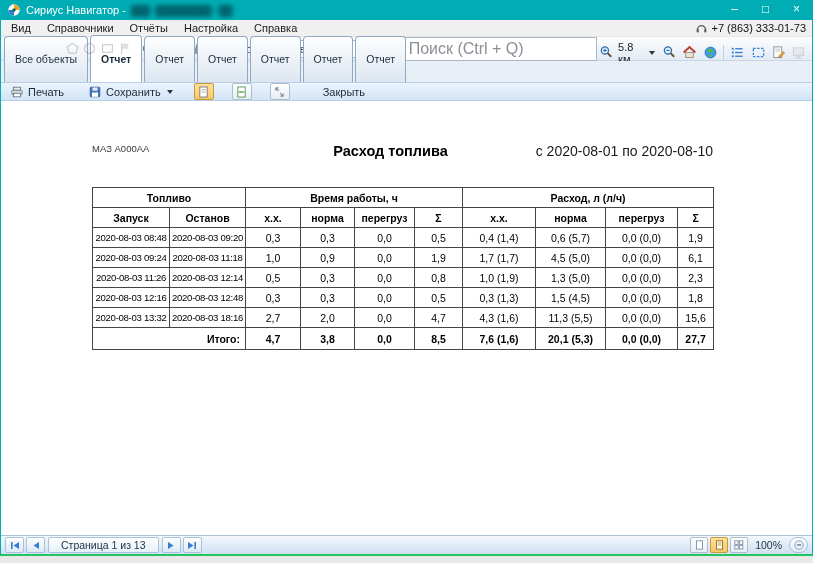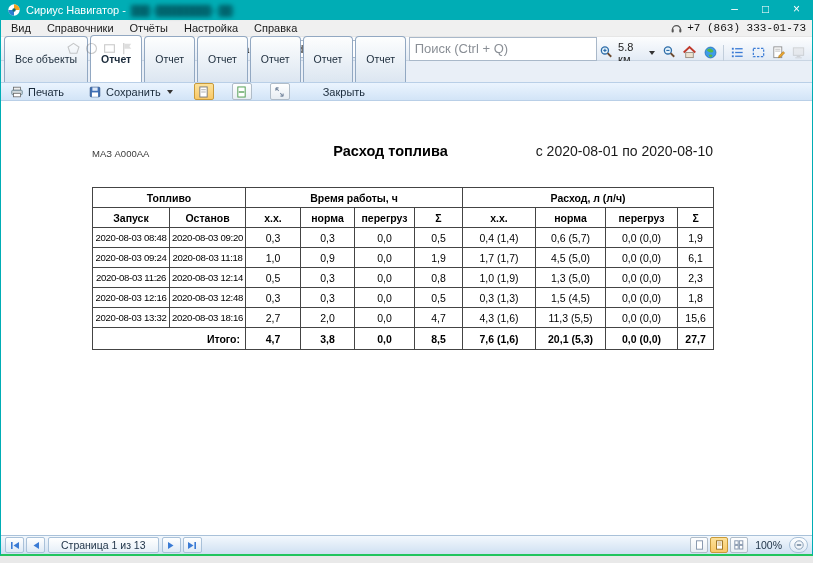--- a/index.html
+++ b/index.html
@@ -10,50 +10,50 @@
   .titlebar{height:20px;background:#00adb5;color:#fff;display:flex;align-items:center;font-size:11px;flex:0 0 auto;}
   .appicon{width:14px;height:14px;margin:0 5px 0 6px;display:flex;}
   .title{white-space:nowrap;}
   .redacted{margin-left:5px;filter:blur(2px);color:rgba(0,62,72,.6);font-size:10px;letter-spacing:-1px;white-space:nowrap;}
   .wbtns{margin-left:auto;display:flex;height:20px;}
   .wbtn{width:31px;height:20px;line-height:19px;text-align:center;font-size:12px;color:#fff;}
   
   .menubar{height:16px;background:#f0f0f0;display:flex;align-items:center;font-size:11px;color:#1a1a1a;padding:0 2px;flex:0 0 auto;}
   .menu-item{padding:1px 8px;}
   .mspacer{flex:1;}
-  .phone{display:flex;align-items:center;gap:4px;padding-right:4px;font-size:11px;color:#111;font-family:Liberation Mono, monospace;}
+  .phone{display:flex;align-items:center;gap:4px;padding-right:4px;font-size:11px;color:#111;}
   
   .toolbar{height:23px;background:linear-gradient(#fcfdfe,#e3ebf5);border-top:1px solid #e6e6e6;border-bottom:1px solid #c9d5e3;
            display:flex;align-items:center;padding:0 3px;font-size:11px;color:#222;flex:0 0 auto;}
   .tbtn{width:20px;height:20px;display:flex;align-items:center;justify-content:center;border:1px solid transparent;border-radius:2px;}
   .tbtn.sel{background:#d8eafc;border-color:#7eaede;}
   .tbtn.dis{opacity:.38;}
   .vsep{width:1px;height:16px;background:#c2cedb;margin:0 3px;flex:0 0 auto;}
   .caret{width:0;height:0;border-left:3px solid transparent;border-right:3px solid transparent;border-top:4px solid #333;display:inline-block;margin-left:2px;}
   .combo{width:150px;height:16px;background:#fff;border:1px solid #a9b8c9;display:flex;align-items:center;justify-content:space-between;
          padding:0 4px;margin-left:4px;font-size:11px;}
-  .search{width:182px;height:14px;border:1px solid #a9b8c9;font-size:13px;padding:4px 5px;margin-left:6px;font-family:inherit;color:#222;background:#fff;}
+  .search{width:182px;height:14px;border:1px solid #a9b8c9;font-size:16px;padding:4px 5px;margin-left:6px;font-family:inherit;color:#222;background:#fff;}
   .search::placeholder{color:#8a8f96;}
   .rgroup{margin-left:auto;display:flex;align-items:center;margin-top:8px;}
   .scaletxt{margin:0 1px;font-size:11px;}
   
   .tabbar{height:19px;background:#e9eff7;display:flex;align-items:flex-end;padding:2px 0 0 3px;flex:0 0 auto;}
   .tab{height:15px;line-height:15px;padding:15px 10px;font-size:10.5px;color:#1a2a3a;border:1px solid #92a8c2;border-bottom:none;
        border-radius:4px 4px 0 0;background:linear-gradient(#fdfefe,#dce6f1);margin-right:2px;white-space:nowrap;}
   .tab.active{background:#fff;font-weight:bold;height:16px;line-height:16px;}
   
   .reportbar{height:17px;background:linear-gradient(#ebf4fe,#d2e4f7);border-top:1px solid #b9cfe7;border-bottom:1px solid #b9cfe7;
              display:flex;align-items:center;font-size:11px;color:#1a2a3a;gap:16px;padding:0 5px;flex:0 0 auto;}
   .rbtn{display:flex;align-items:center;gap:4px;padding:0 4px;height:15px;}
   .toggle{width:18px;height:15px;border:1px solid #b0bcc8;border-radius:2px;display:flex;align-items:center;justify-content:center;
           background:linear-gradient(#ffffff,#e7edf3);margin:0 1px;}
   .toggle.sel{background:linear-gradient(#fde29a,#f8c868);border-color:#c89a3a;}
   
   .content{flex:1 1 auto;background:#fff;position:relative;overflow:hidden;}
-  .rheader{position:absolute;left:91px;width:621px;top:42px;display:flex;align-items:flex-end;}
+  .rheader{position:absolute;left:91px;width:621px;top:42px;display:flex;align-items:flex-start;}
   .robj{font-size:9.5px;color:#3a3a3a;width:168px;}
   .rtitle{font-size:14.5px;font-weight:bold;color:#000;flex:1;text-align:center;}
   .rperiod{font-size:14px;color:#1a1a1a;width:192px;text-align:right;white-space:nowrap;}
   table.report{position:absolute;left:91px;top:86px;border-collapse:collapse;table-layout:fixed;width:621px;font-size:10.5px;color:#000;border-radius:20px;}
   table.report th,table.report td{border:1px solid #444;text-align:center;padding:0;height:19px;overflow:hidden;white-space:nowrap;}
   table.report th{font-weight:bold;}
   td.date{font-size:9.6px;letter-spacing:-0.3px;}
   tr.total td{font-weight:bold;height:21px;}
   td.total-label{text-align:right !important;padding-right:5px !important;}
   

